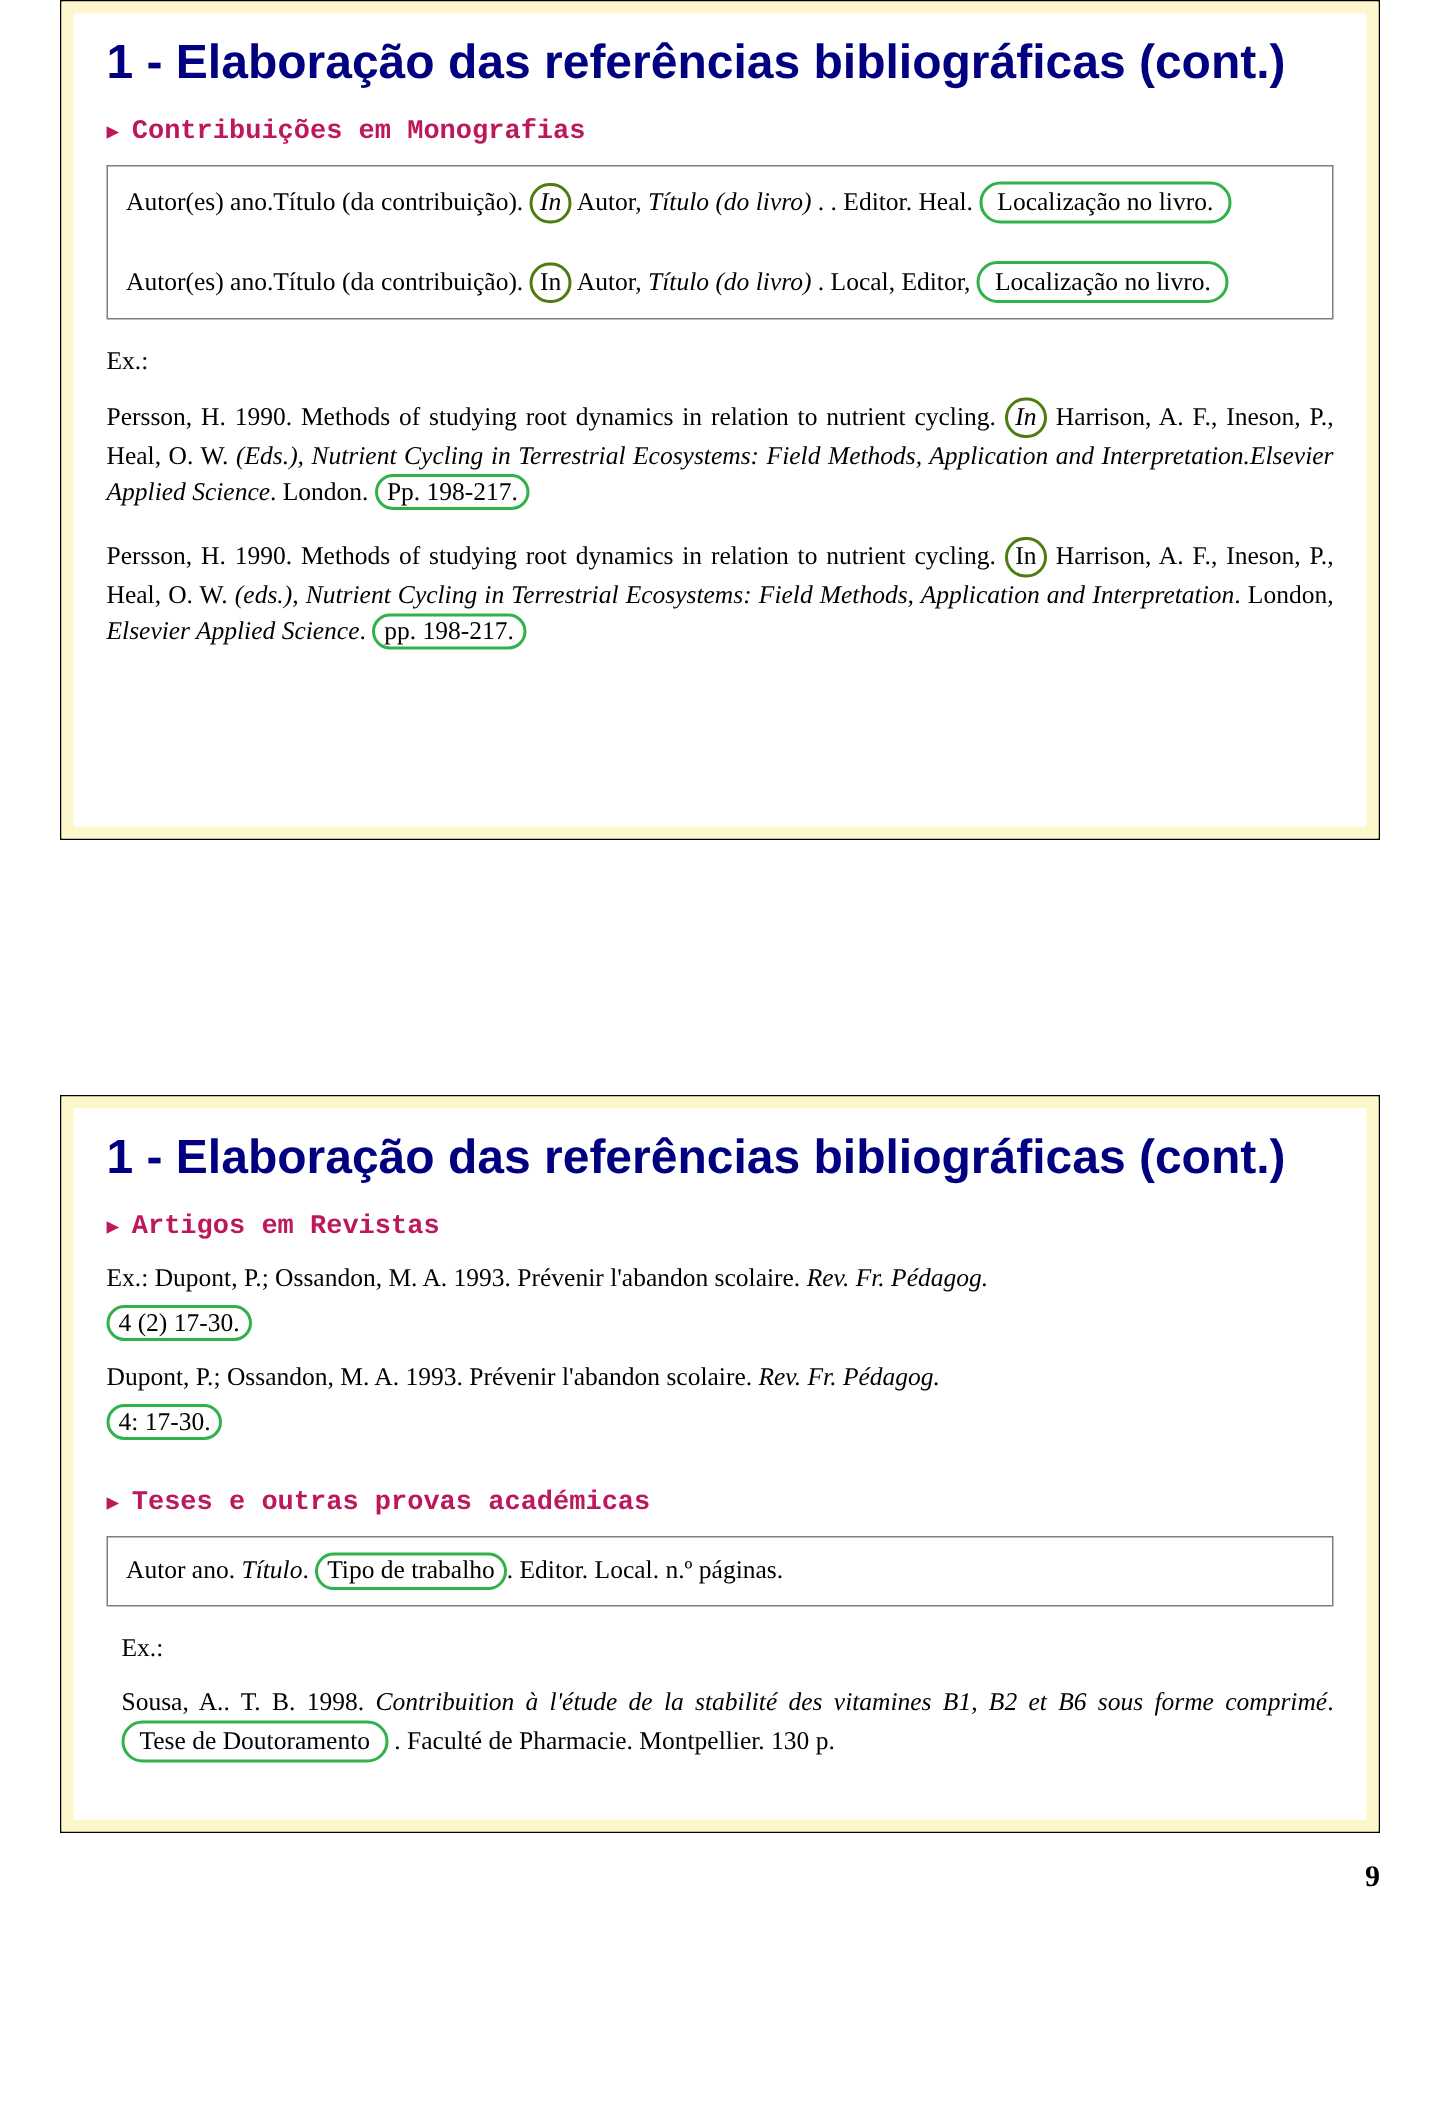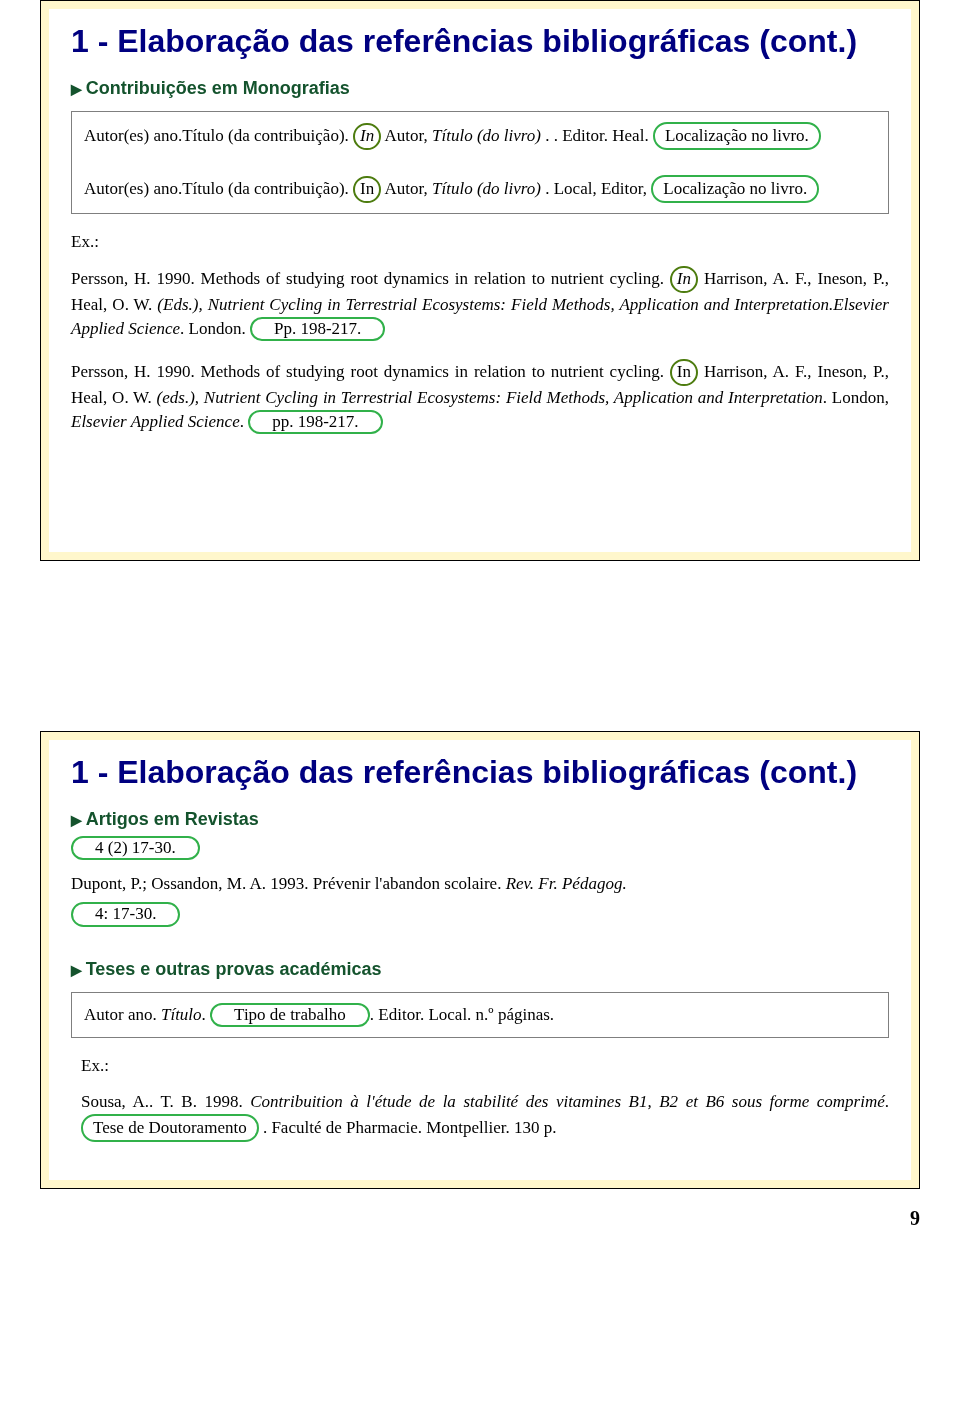--- a/index.html
+++ b/index.html
@@ -30,23 +30,23 @@
     margin: 0;
   }
   h2.title {
     font-family: Arial, Helvetica, sans-serif;
     font-weight: bold;
     color: #000080;
     font-size: 32px;
     margin: 0 0 18px 0;
   }
   h3.sub {
-    font-family: Liberation Sans, sans-serif;
+    font-family: Liberation Mono, monospace;
     font-weight: bold;
-    color: #14532d;
+    color: #be185d;
     font-size: 18px;
     margin: 0 0 12px 0;
   }
   h3.sub::before {
     content: "▶ ";
     font-size: 14px;
   }
   .box {
     border: 1px solid #7f7f7f;
     padding: 10px 12px;
@@ -63,21 +63,21 @@
   .circle-mark {
     border: 2px solid #4d7c0f;
     border-radius: 16px;
     padding: 2px 5px;
     display: inline-block;
     line-height: 1.1;
   }
   .circle-wide {
     border: 2px solid #31b14a;
     border-radius: 16px;
-    padding: 0 22px;
+    padding: 0 6px;
     display: inline-block;
     line-height: 1.2;
   }
   .circle-line {
     border: 2px solid #31b14a;
     border-radius: 26px;
     padding: 2px 10px;
     display: inline-block;
     line-height: 1.2;
   }
@@ -139,20 +139,23 @@
   <div class="gap-between"></div>
 
   <div class="slide">
     <div class="cream-wrap">
 
       <h2 class="title">1 - Elaboração das referências bibliográficas (cont.)</h2>
 
       <h3 class="sub">Artigos em Revistas</h3>
 
 
+      <p class="body">
+        <span class="ex-label">Ex.:</span><span> Dupont, P.; Ossandon, M. A. 1993. Prévenir l'abandon scolaire. </span><i>Rev. Fr. Pédagog.</i>
+      </p>
       <p class="body indent" style="margin-top:-6px">
         <span class="circle-wide">4 (2) 17-30.</span>
       </p>
 
       <p class="body indent">
         <span>Dupont, P.; Ossandon, M. A. 1993. Prévenir l'abandon scolaire. </span><i>Rev. Fr. Pédagog.</i>
       </p>
       <p class="body indent" style="margin-top:-6px">
         <span class="circle-wide">4: 17-30.</span>
       </p>

